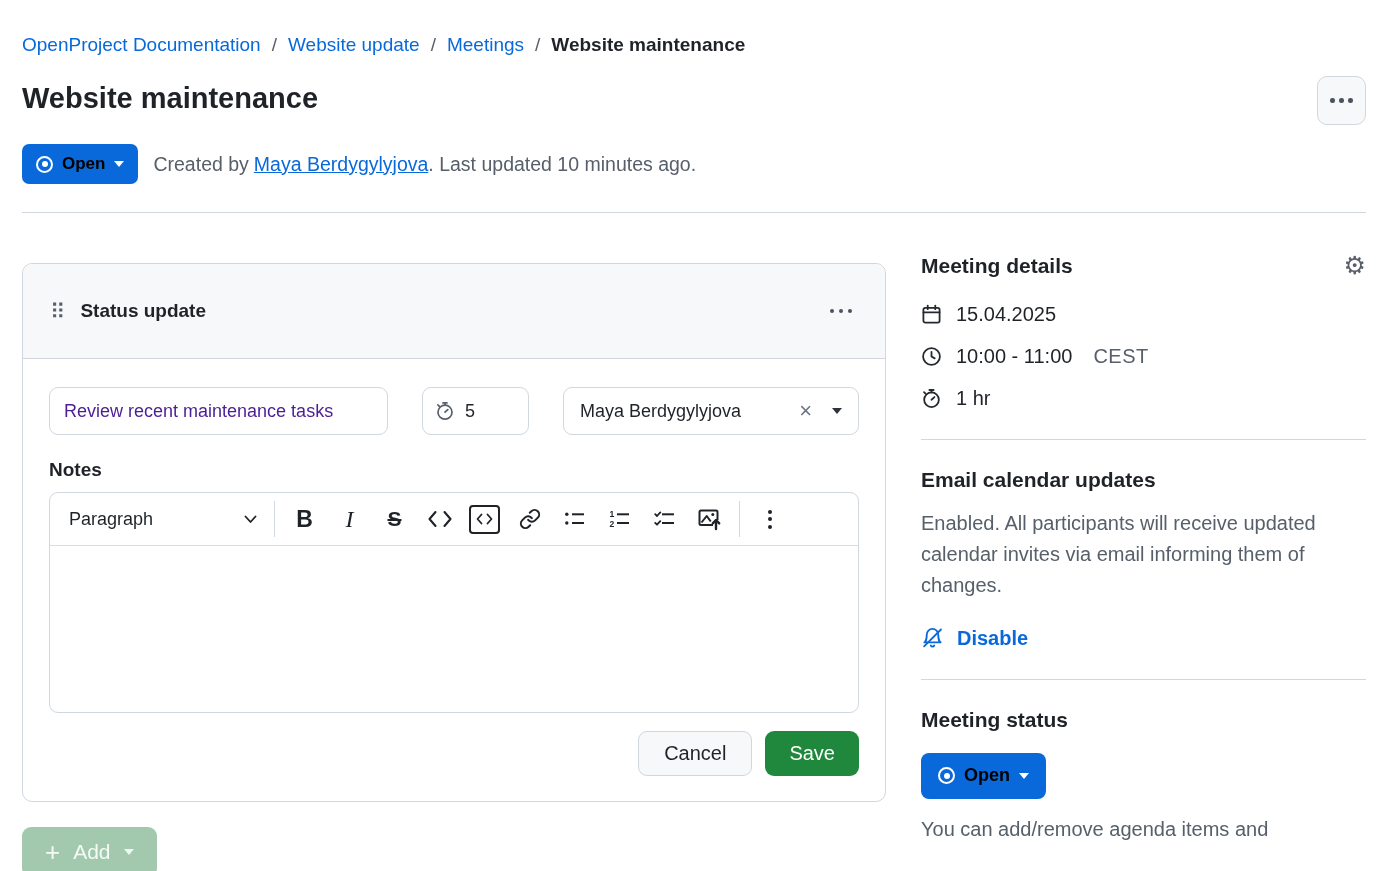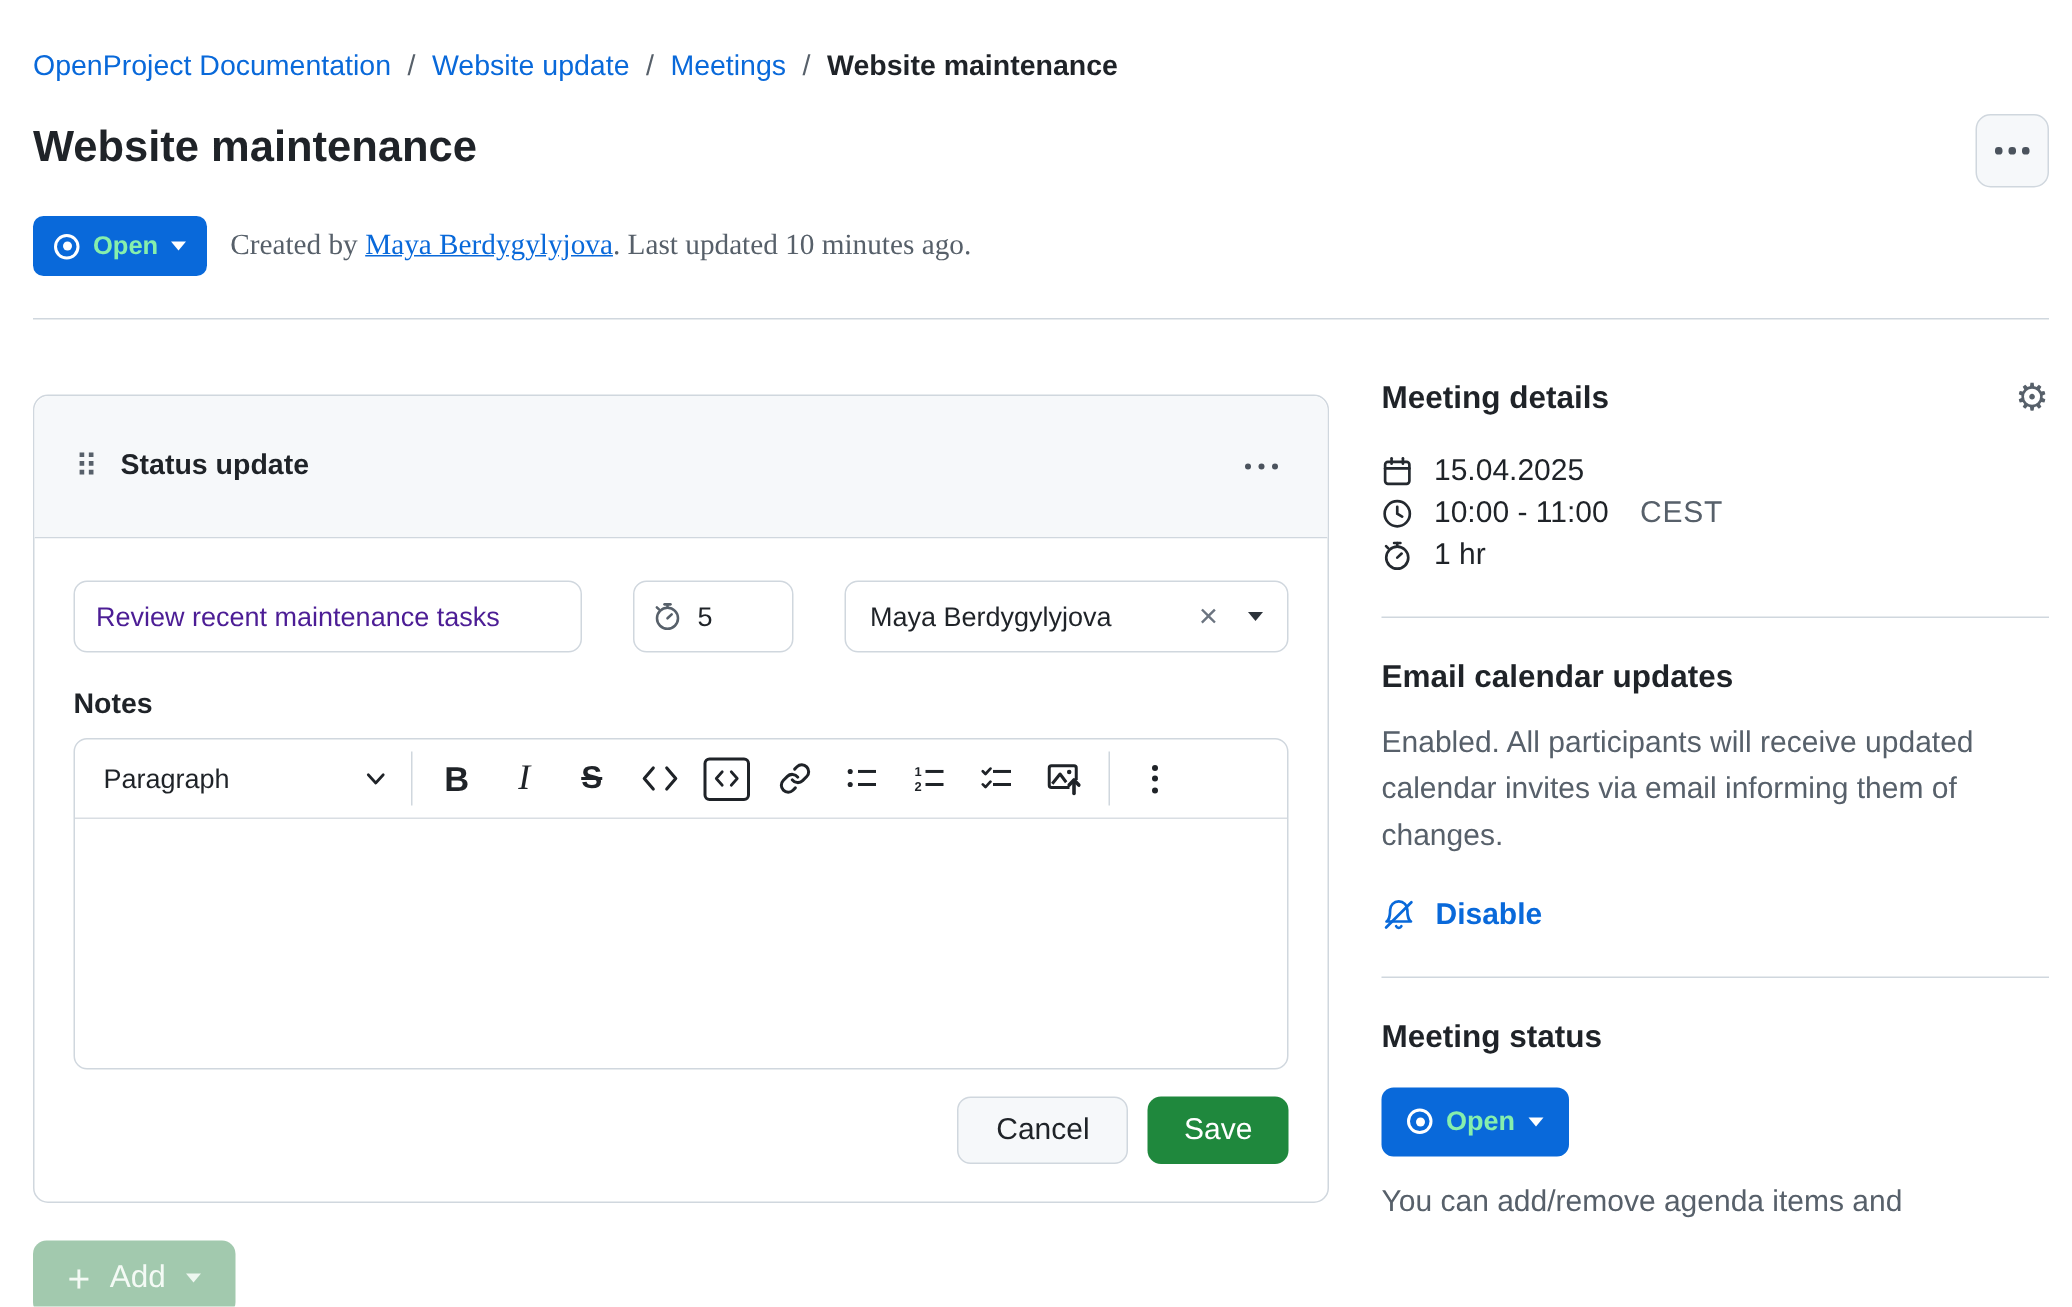--- a/index.html
+++ b/index.html
@@ -24,21 +24,21 @@
     width:49px; height:49px; border:1px solid #d0d7de; background:#f6f8fa;
     border-radius:10px; display:flex; align-items:center; justify-content:center;
     gap:3.5px; cursor:pointer; margin-top:-6px;
   }
   .dot { border-radius:50%; background:#4b535d; }
   .dot4 { width:4.5px; height:4.5px; }
 
   
   .status-row { display:flex; align-items:center; gap:15px; margin-top:19px; }
   .btn-open {
-    display:flex; align-items:center; gap:9px; background:#0969da; color:#86efac;
+    display:flex; align-items:center; gap:9px; background:#0969da; color:#000000;
     border:none; border-radius:7px; height:40px; padding:0 14px;
     font-size:17px; font-weight:600; cursor:pointer; font-family:inherit;
   }
   .circle-dot { width:17px; height:17px; border:2px solid #fff; border-radius:50%; position:relative; flex:none; }
   .circle-dot::after { content:""; position:absolute; width:6px; height:6px; background:#fff; border-radius:50%; left:50%; top:50%; transform:translate(-50%,-50%); }
   .caret-down { width:0; height:0; border-left:5.5px solid transparent; border-right:5.5px solid transparent; border-top:6.5px solid #fff; }
   .meta { font-size:19.5px; color:#57606a; }
   .meta .prefix { margin-right:5px; }
   .author-link { color:#0969da; text-decoration:underline; cursor:pointer; }
 
@@ -112,21 +112,21 @@
     border-radius:9px; color:#f4faf5; font-size:21px; display:flex; align-items:center;
     gap:13px; cursor:default; font-family:inherit;
   }
   .btn-add .plus { font-size:26px; font-weight:400; line-height:1; }
   .caret-faded { border-top-color:#eef7f0; }
 
   
   .sb-head { display:flex; justify-content:space-between; align-items:center; }
   .sb-title { font-size:21px; font-weight:700; margin:0; }
   .gear-btn { color:#57606a; font-size:25px; line-height:1; cursor:pointer; }
-  .detail-row { display:flex; align-items:center; gap:14px; margin-top:5px; font-size:20px; }
+  .detail-row { display:flex; align-items:center; gap:14px; margin-top:19px; font-size:20px; }
   .detail-row svg { flex:none; }
   .detail-row.first { margin-top:25px; }
   .tz { font-size:20px; color:#57606a; margin-left:7px; letter-spacing:0.5px; }
   .sb-divider { border:none; border-top:1px solid #d0d7de; margin:29px 0 28px 0; }
   .sb-text { color:#57606a; font-size:20px; line-height:1.56; margin:16px 0 0 0; }
   .disable-row { display:flex; align-items:center; gap:13px; margin-top:25px; color:#0969da; font-size:20px; font-weight:600; cursor:pointer; }
   .btn-open-lg { height:46px; border-radius:8px; font-size:18px; padding:0 17px; margin-top:21px; }
   .hint { margin-top:15px; }
 </style>
 </head>
@@ -154,21 +154,21 @@
       </span>
     </div>
   </div>
 
   <div class="status-row">
     <button class="btn-open">
       <span class="circle-dot"></span>
       <span>Open</span>
       <span class="caret-down"></span>
     </button>
-    <p class="meta" style="margin:0;font-family:Liberation Serif, serif;">
+    <p class="meta" style="margin:0;">
       <span class="prefix">Created by</span><span class="author-link">Maya Berdygylyjova</span><span>. Last updated 10 minutes ago.</span>
     </p>
   </div>
 
   <hr class="page-divider">
 
   <div class="content">
 
     <div class="main-col">
 

